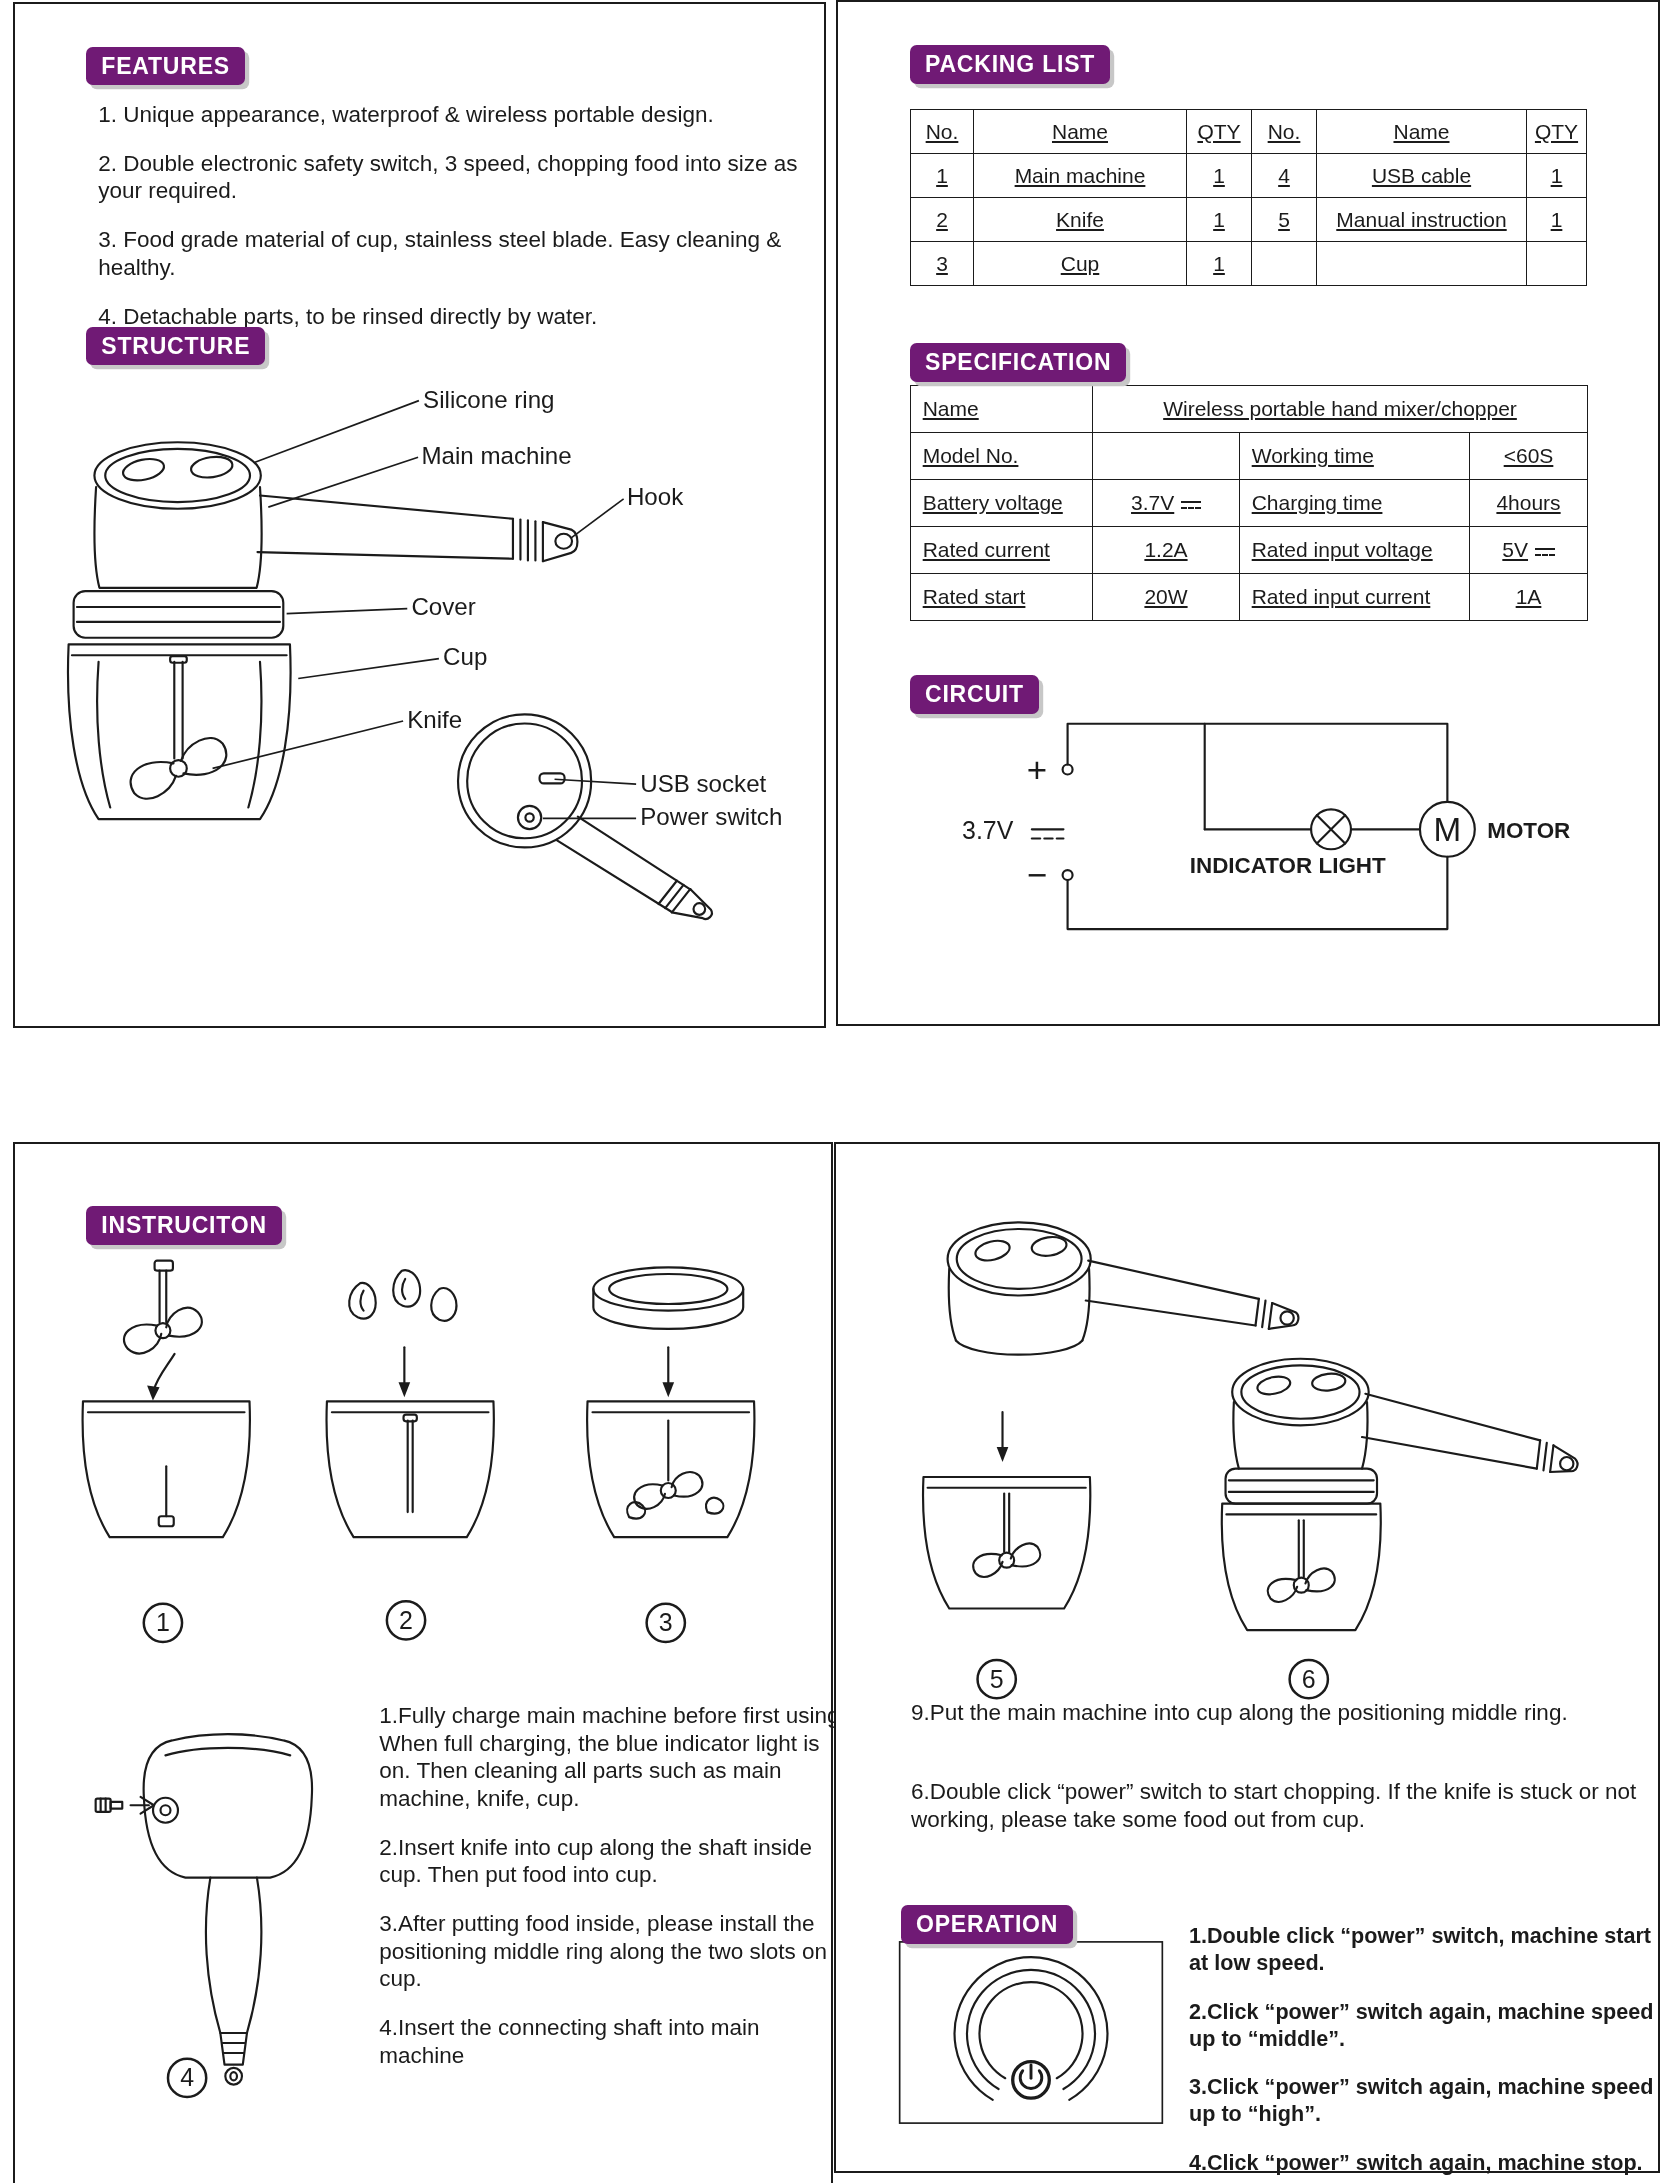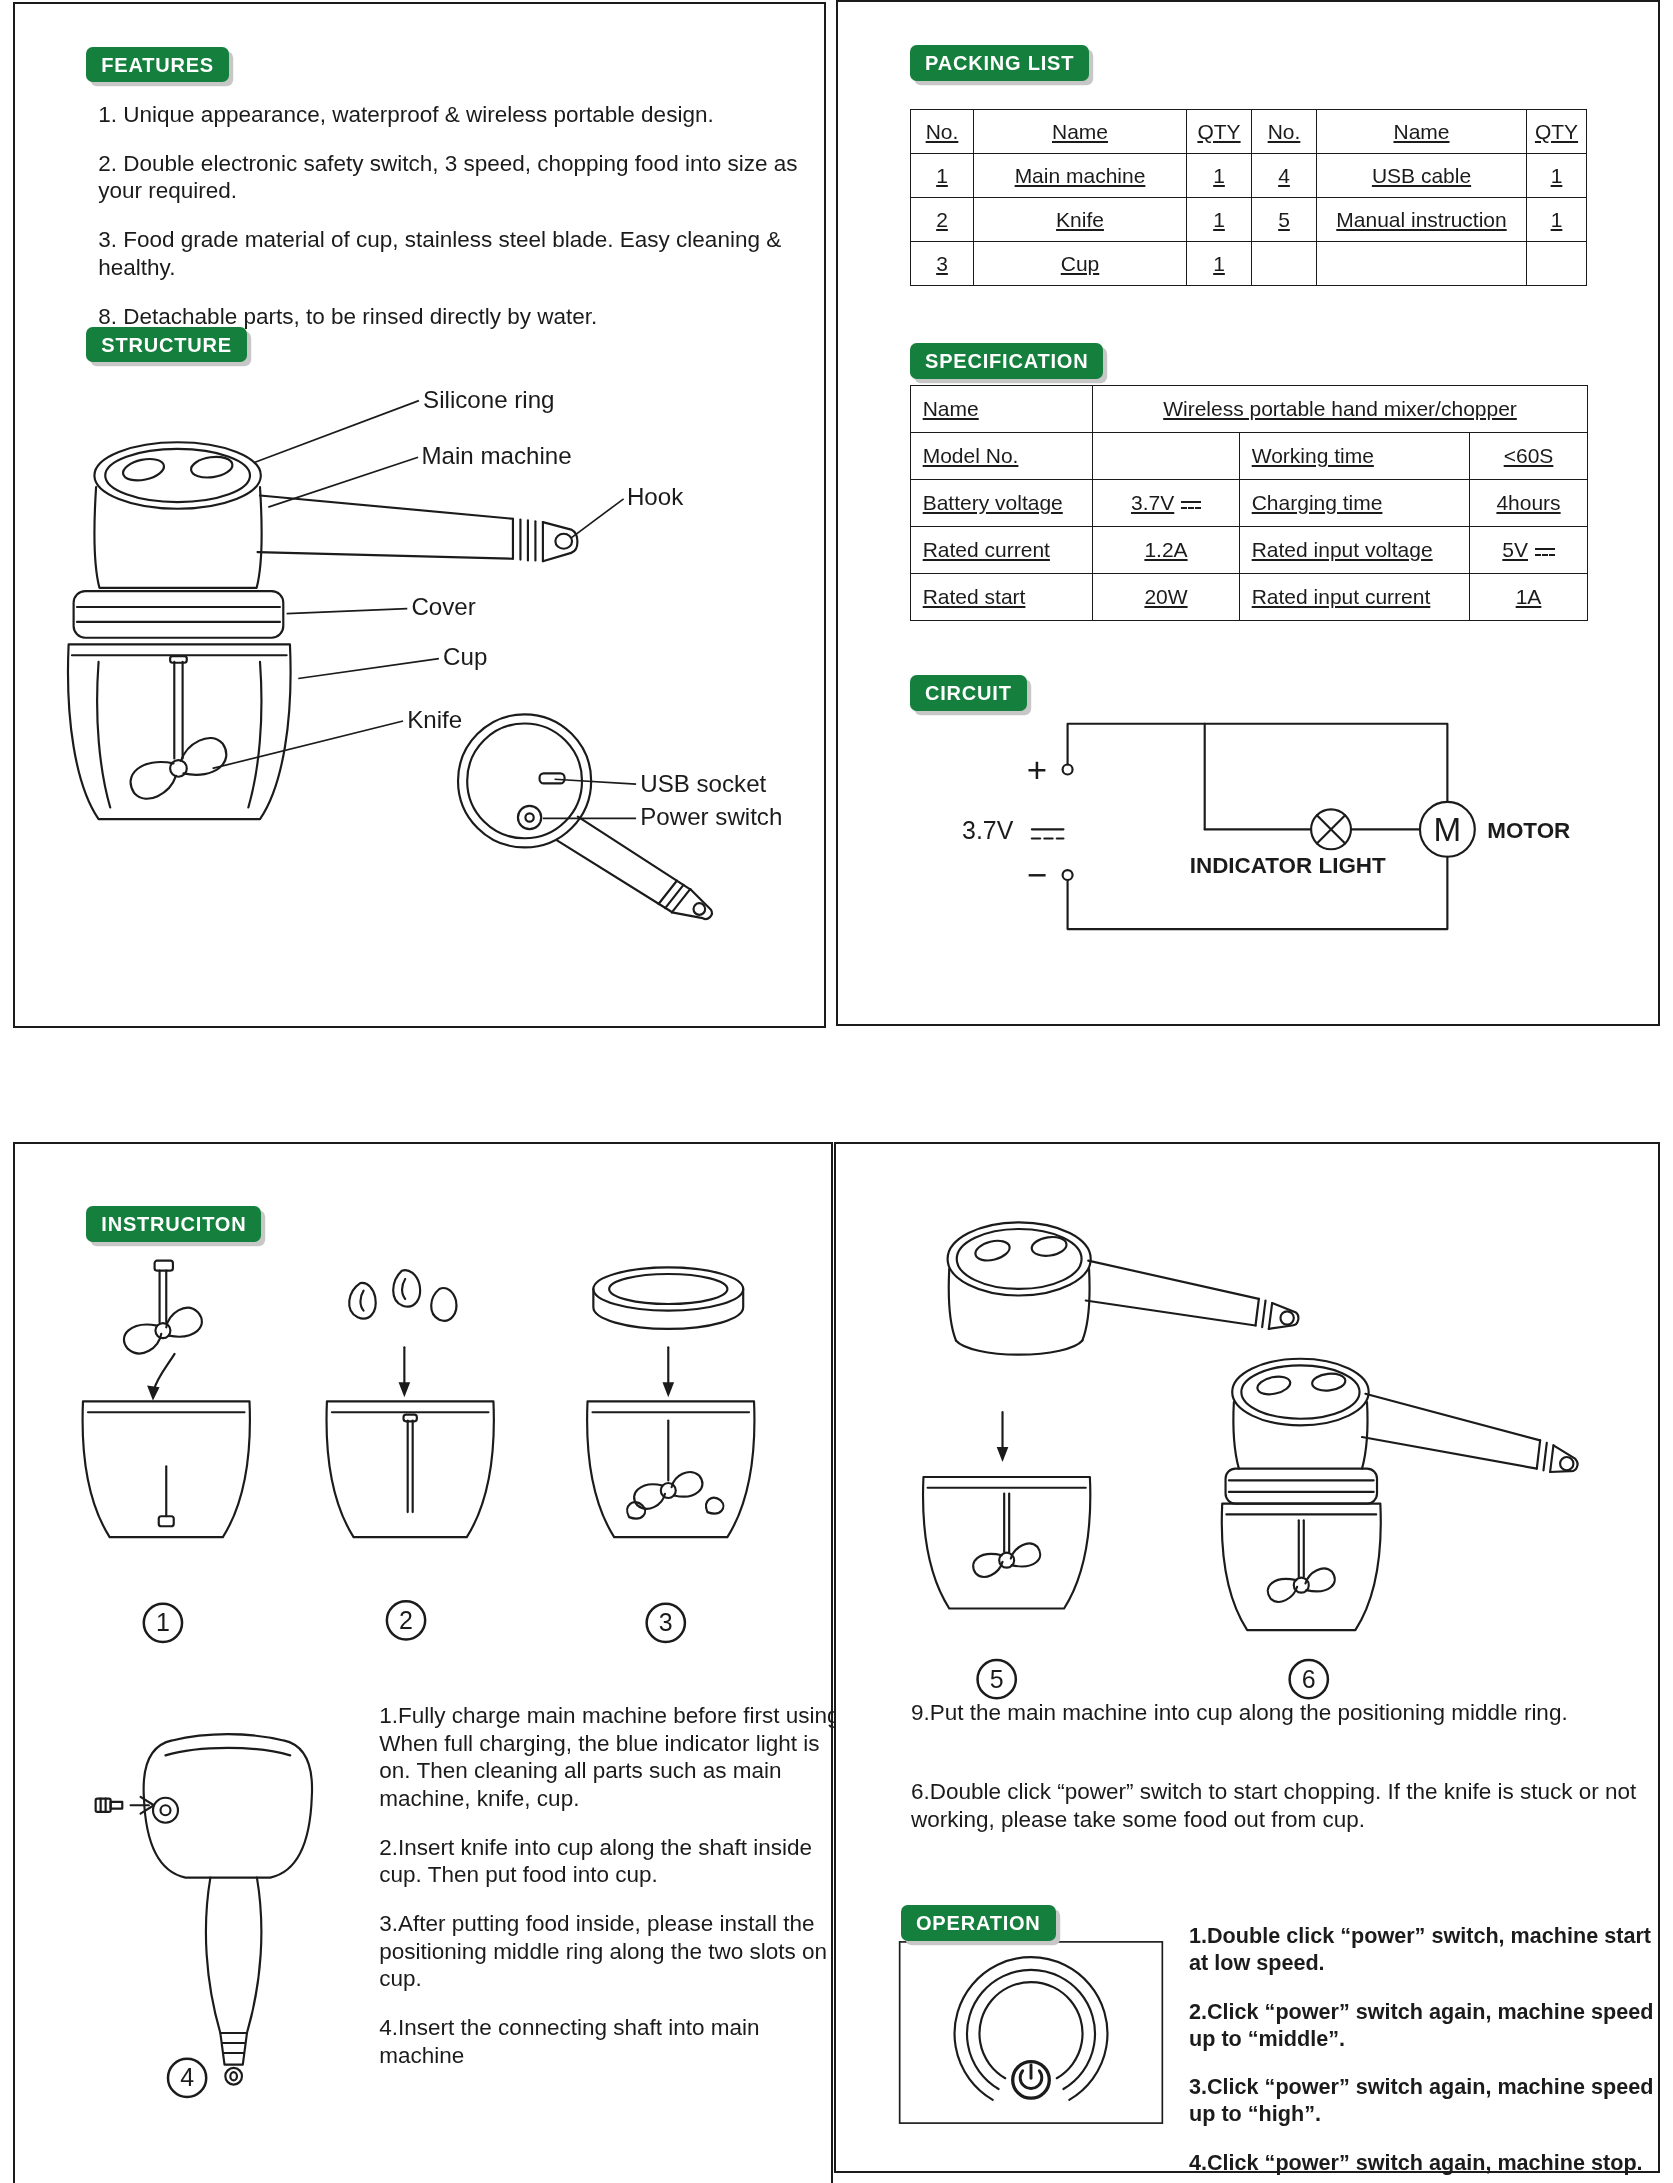--- a/index.html
+++ b/index.html
@@ -8,22 +8,22 @@
     width:1674px; height:2183px; position:relative;
     font-family:"Liberation Sans", sans-serif; color:#1b1b1b;
   }
   .panel { position:absolute; border:2.5px solid #1b1b1b; background:#fff; }
   #panel-tl { left:13.3px;   top:1.7px;    width:813px; height:1026px; }
   #panel-tr { left:836px; top:0;    width:824px; height:1026px; }
   #panel-bl { left:13.3px;   top:1142px; width:820px; height:1321px; }
   #panel-br { left:834px; top:1142px; width:826px; height:1031px; }
 
   .badge {
-    position:absolute; background:#15803d; color:#ffffff; font-weight:bold;
-    font-size:20px; line-height:1; padding:8.3px 15px 7.5px; border-radius:6.7px;
+    position:absolute; background:#701a75; color:#ffffff; font-weight:bold;
+    font-size:23px; line-height:1; padding:8.3px 15px 7.5px; border-radius:6.7px;
     box-shadow:4.2px 4.2px 0 #c7c7c7; letter-spacing:0.8px; z-index:3; white-space:nowrap;
   }
   .abs { position:absolute; }
   .body-text { font-size:22.5px; line-height:27.5px; }
   .body-text p + p { margin-top:21.6px; }
   .tight p { margin:0; }
 
   table { border-collapse:collapse; position:absolute; table-layout:fixed; background:#fff;text-decoration:underline; }
   td, th { border:1.7px solid #1b1b1b; font-weight:normal; font-size:21px;
            text-align:center; vertical-align:middle; padding:3.3px 6.7px; overflow:hidden; }
@@ -46,21 +46,21 @@
 <body>
 
 <div class="panel" id="panel-tl">
 
   <div class="badge" style="left:71px; top:43px;">FEATURES</div>
 
   <div class="abs body-text tight" style="left:83px; top:97px; width:739px;">
     <p>1. Unique  appearance, waterproof &amp; wireless portable design.</p>
     <p>2. Double electronic safety switch, 3 speed, chopping food into size as your required.</p>
     <p>3. Food grade material of cup, stainless steel blade. Easy cleaning &amp; healthy.</p>
-    <p>8. Detachable parts, to be rinsed directly by water.</p>
+    <p>4. Detachable parts, to be rinsed directly by water.</p>
   </div>
 
   <div class="badge" style="left:71px; top:323px;">STRUCTURE</div>
 
   <svg class="fig" style="left:0; top:365px;" width="812" height="659" viewBox="0 0 975 792">
     <g class="ln">
 
       <ellipse cx="195" cy="128" rx="100" ry="40"></ellipse>
       <ellipse cx="195" cy="128" rx="87" ry="32"></ellipse>
       <ellipse cx="154" cy="121" rx="25" ry="12" transform="rotate(-12 154 121)"></ellipse>

